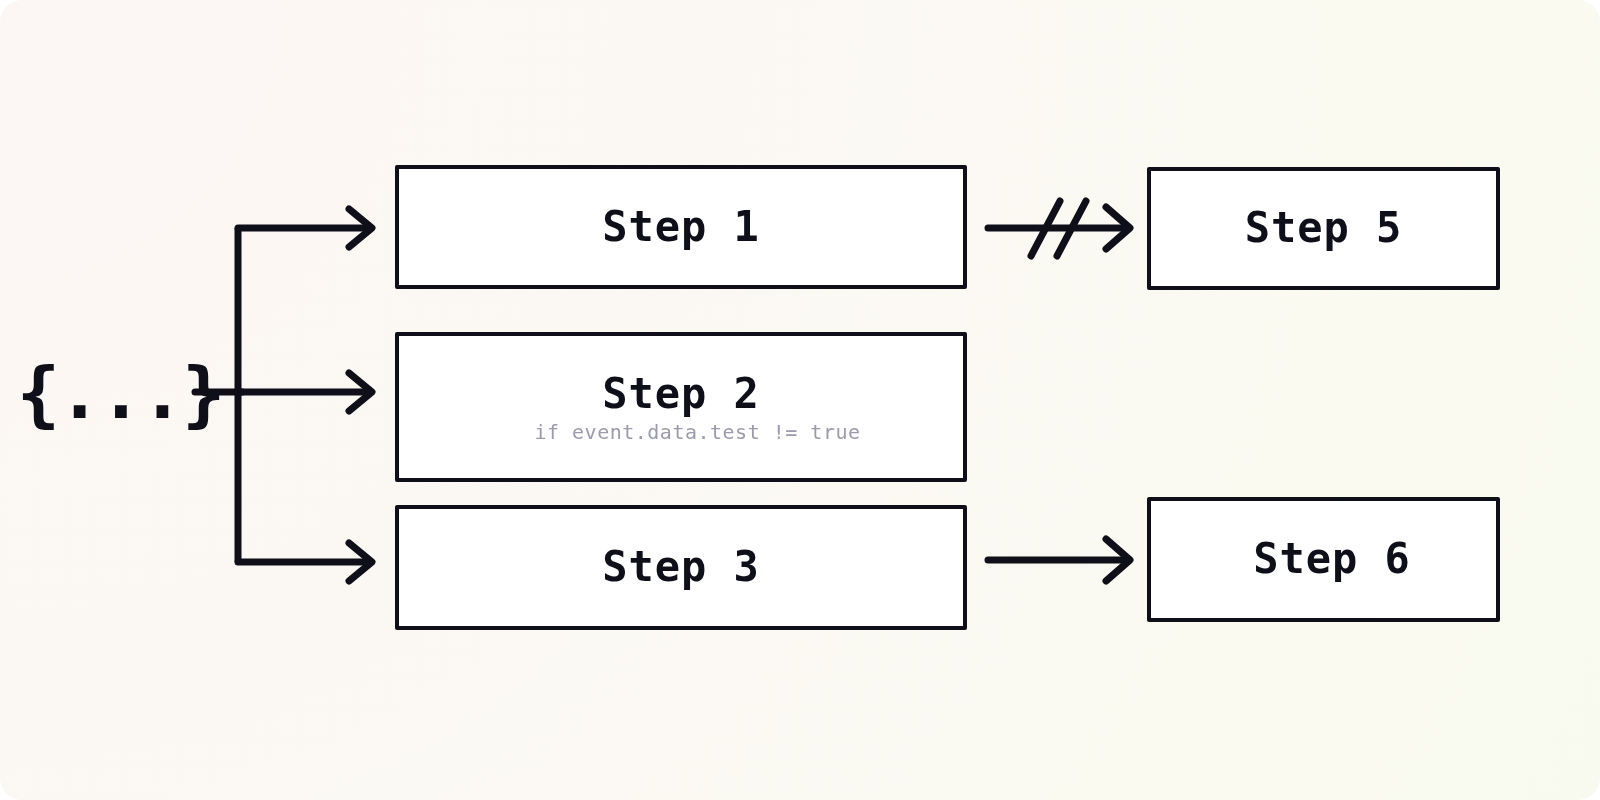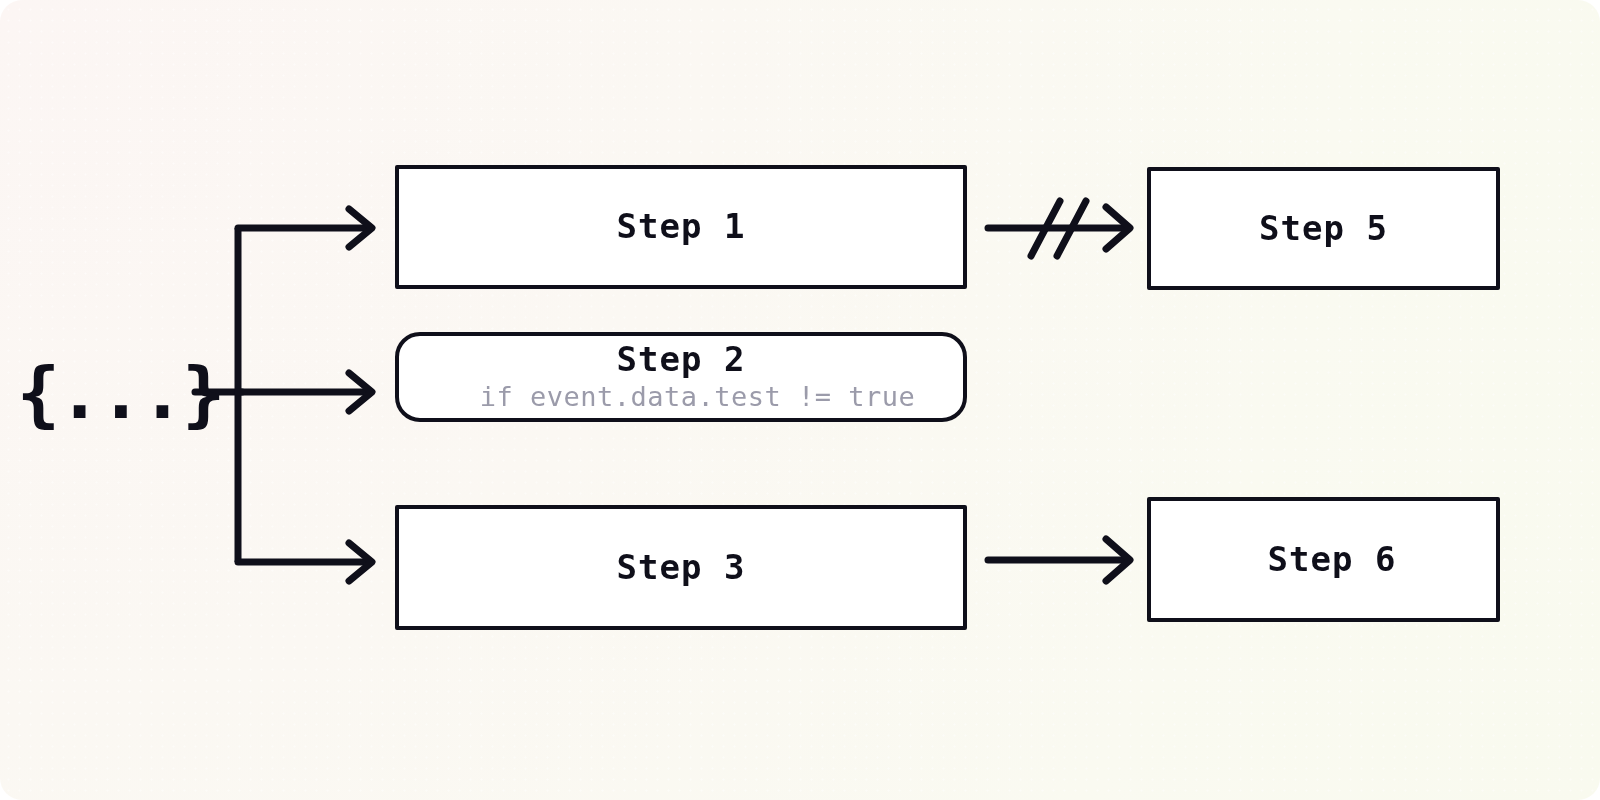--- a/index.html
+++ b/index.html
@@ -47,29 +47,29 @@
     box-sizing: border-box;
     background: #ffffff;
     border: 4px solid #0f0f1a;
     border-radius: 2px;
     display: flex;
     flex-direction: column;
     align-items: center;
     justify-content: center;
   }
   .step-title {
-    font-size: 34px;
+    font-size: 42px;
     font-weight: 700;
     color: #0f0f1a;
     letter-spacing: 1px;
     line-height: 1.15;
     white-space: pre;
   }
   .step-cond {
-    font-size: 27px;
+    font-size: 20px;
     font-weight: 400;
     color: #9b9baa;
     letter-spacing: .5px;
     line-height: 1.2;
     margin-top: 2px;
     white-space: pre;
     margin-left: 33px;
   }
   
   .event-source {
@@ -118,21 +118,21 @@
       <path d="M 1106 539 L 1130 560 L 1106 581"></path>
     </g>
   </svg>
 
   <div class="event-source" style="left:70px; top:348px; width:100px; height:90px;">{...}</div>
 
   <div class="step-box" style="left:395px; top:165px; width:572px; height:124px;">
     <div class="step-title">Step 1</div>
   </div>
 
-  <div class="step-box" style="left:395px; top:332px; width:572px; height:90px;border-radius:25px;">
+  <div class="step-box" style="left:395px; top:332px; width:572px; height:150px;">
     <div class="step-title">Step 2</div>
     <div class="step-cond">if event.data.test != true</div>
   </div>
 
   <div class="step-box" style="left:395px; top:497px; width:572px; height:125px;margin-top:8px;">
     <div class="step-title">Step 3</div>
   </div>
 
   <div class="step-box" style="left:1147px; top:167px; width:353px; height:123px;align-items:center;">
     <div class="step-title">Step 5</div>

